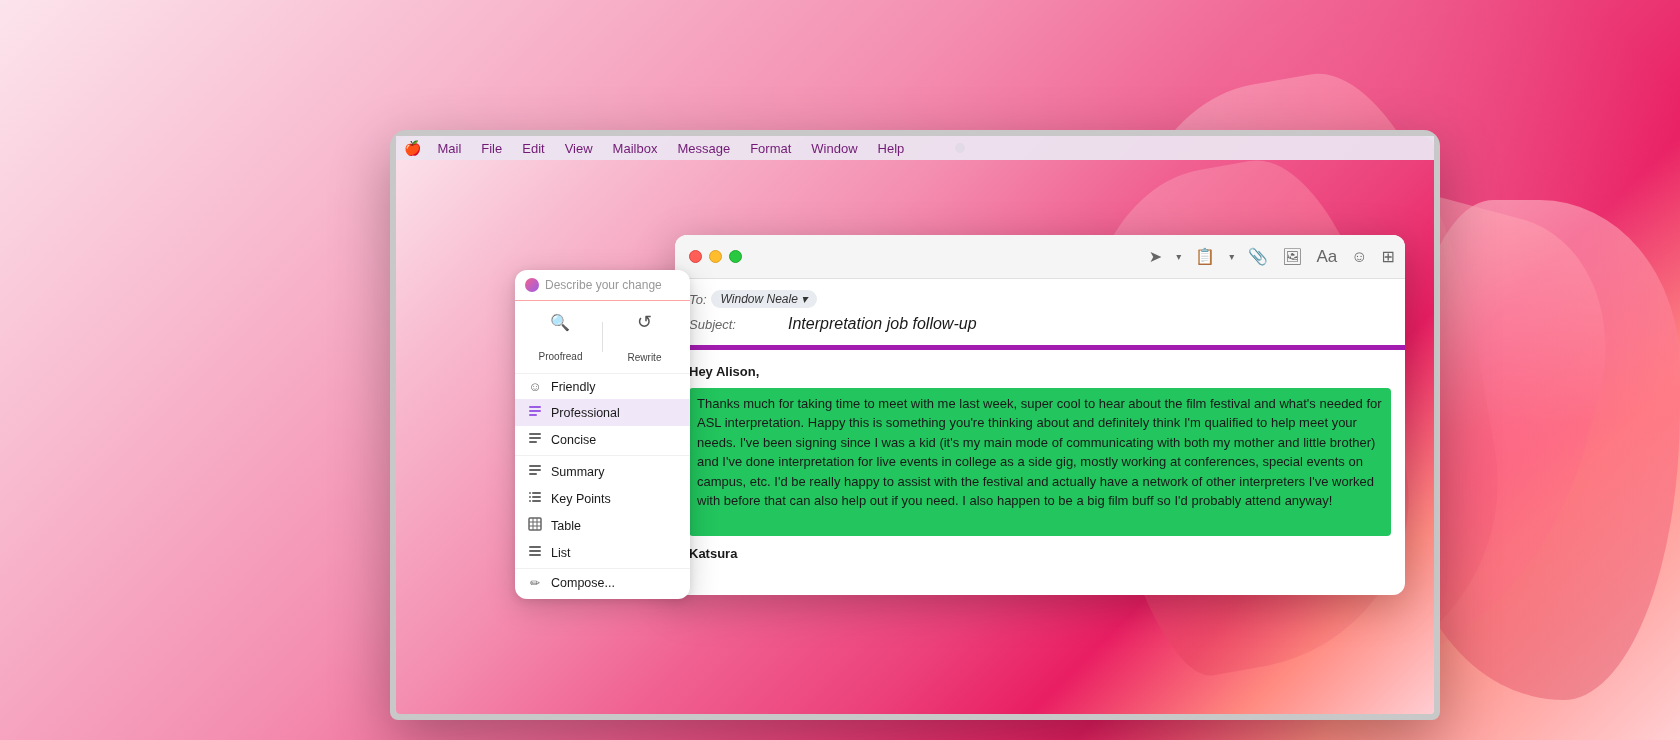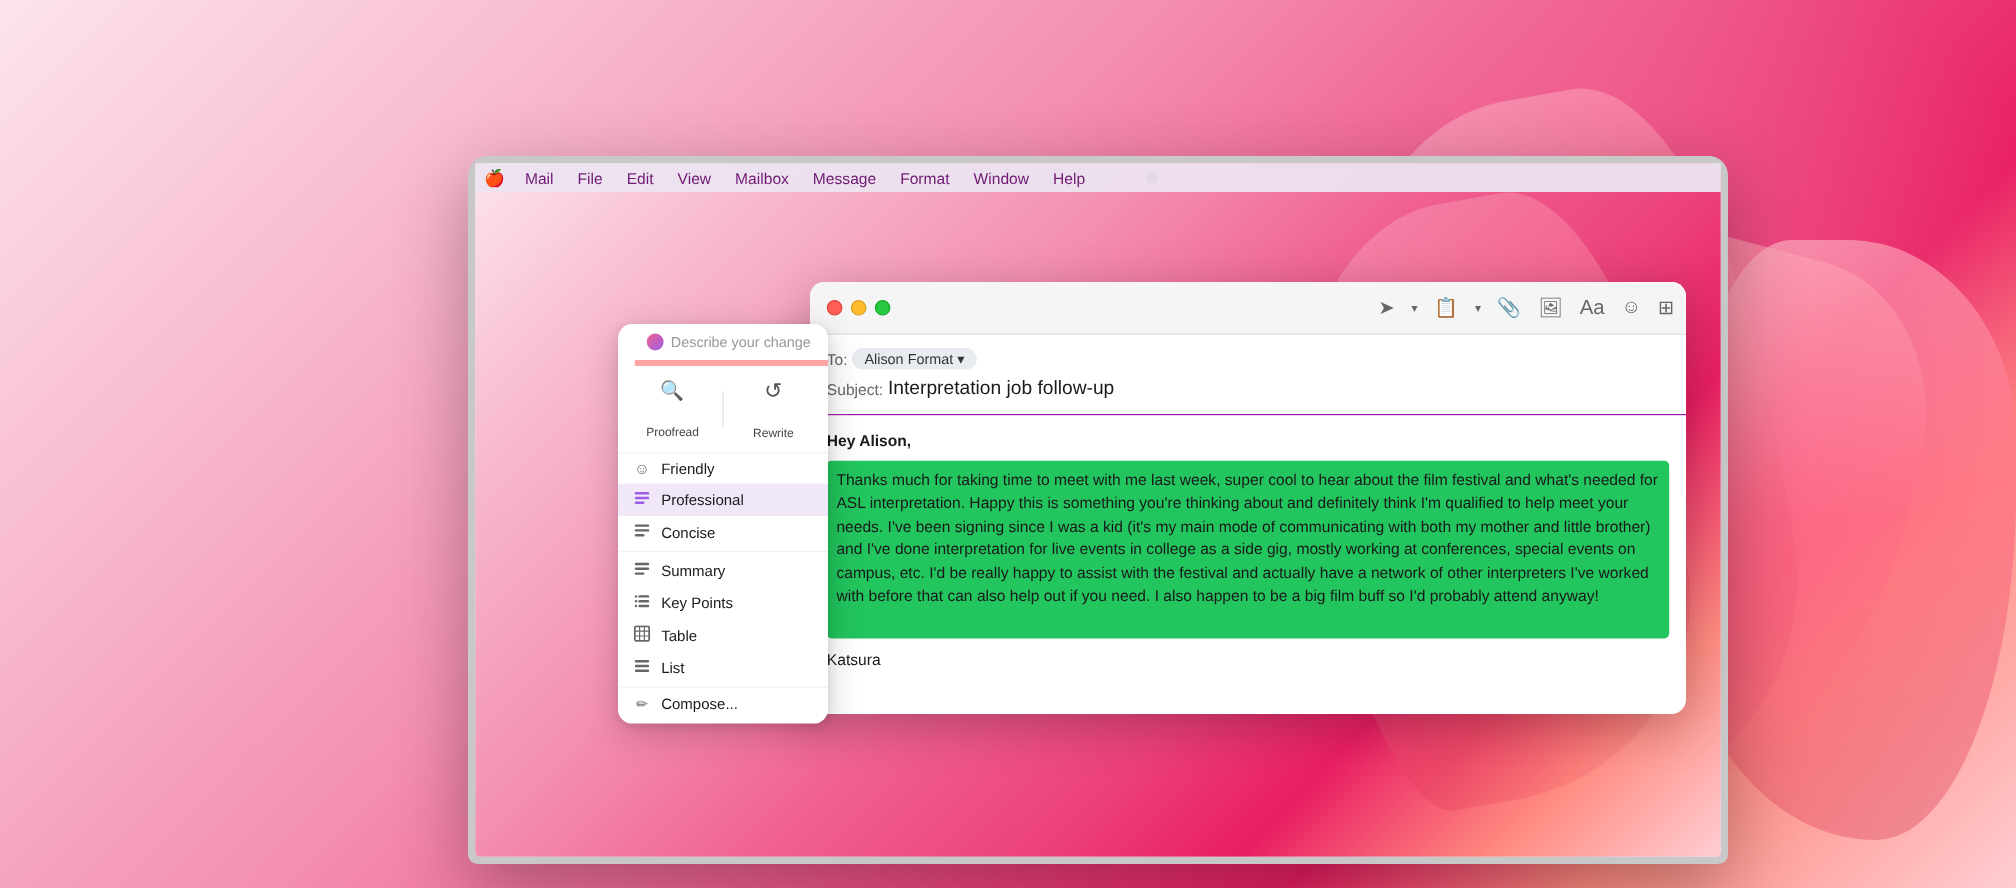--- a/index.html
+++ b/index.html
@@ -203,21 +203,22 @@
     }
 
     .mail-toolbar-icon {
       font-size: 16px;
       cursor: pointer;
       color: #666;
     }
 
     .mail-header {
       padding: 8px 14px;
-      border-bottom: 1px solid #a21caf;
+      border-bottom: 5px solid #a21caf;
+      font-style: italic;
     }
 
     .mail-to {
       display: flex;
       align-items: center;
       font-size: 13px;
       color: #333;
       padding: 3px 0;
     }
 
@@ -236,20 +237,21 @@
       display: flex;
       align-items: center;
       gap: 3px;
     }
 
     .mail-subject-row {
       display: flex;
       align-items: center;
       padding: 4px 0;
       font-size: 13px;
+      gap: 48px;
     }
 
     .mail-subject-label {
       color: #666;
       margin-right: 4px;
     }
 
     .mail-subject-text {
       color: #1a1a1a;
       font-size: 16px;
@@ -268,21 +270,21 @@
       padding: 6px 8px;
       border-radius: 4px;
     }
 
     .mail-greeting {
       font-weight: 600;
       margin-bottom: 6px;
     }
 
     .mail-signature {
-      font-weight: 400;
+      font-weight: 700;
       margin-top: 8px;
     }
 
     
     .ai-popup {
       position: absolute;
       top: 270px;
       left: 515px;
       width: 175px;
       background: #fff;
@@ -290,23 +292,22 @@
       box-shadow: 0 8px 30px rgba(0,0,0,0.18), 0 2px 8px rgba(0,0,0,0.1);
       z-index: 50;
       overflow: hidden;
       padding-bottom: 4px;
     }
 
     .ai-search-bar {
       display: flex;
       align-items: flex-start;
       padding: 8px 10px;
-      border-bottom: 5px solid #fca5a5;
+      border-bottom: 1px solid #fca5a5;
       gap: 6px;
-      margin-left: 14px;
     }
 
     .ai-search-placeholder {
       font-size: 12px;
       color: #999;
     }
 
     .ai-actions {
       display: flex;
       align-items: center;
@@ -431,21 +432,21 @@
       <span class="mail-toolbar-icon">☺</span>
 
       <span class="mail-toolbar-icon">⊞</span>
     </div>
   </div>
 
   <div class="mail-header">
     <div class="mail-to">
       <span class="mail-to-label">To:</span>
       <div class="mail-recipient-tag">
-        <span>Alison Format ▾</span>
+        <span>Window Neale ▾</span>
       </div>
     </div>
     <div class="mail-subject-row">
       <span class="mail-subject-label">Subject:</span>
       <span class="mail-subject-text">Interpretation job follow-up</span>
     </div>
   </div>
 
   <div class="mail-body">
     <div class="mail-greeting">Hey Alison,</div>

